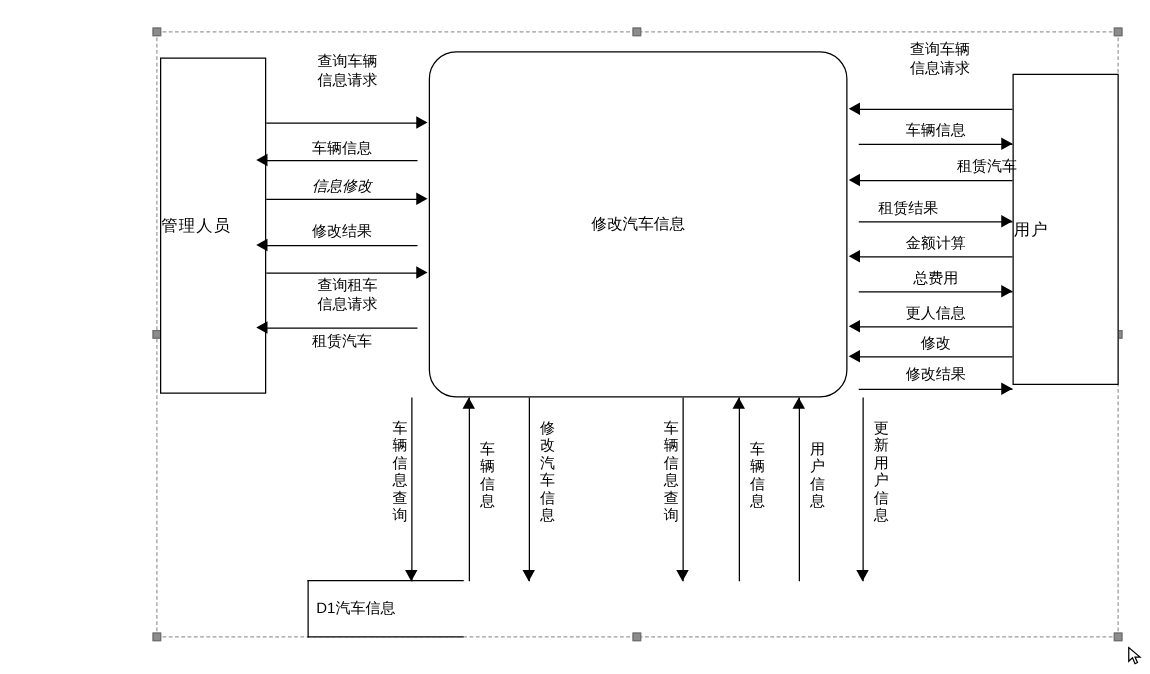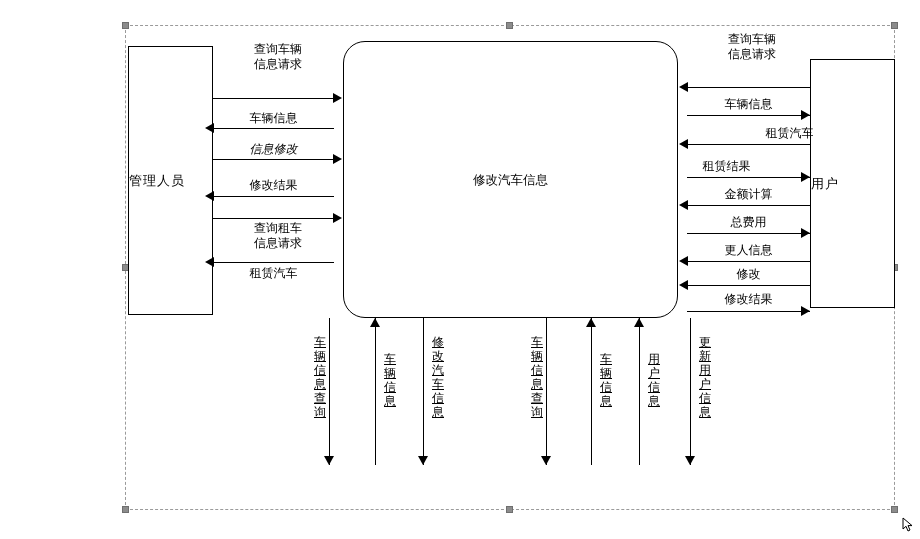--- a/index.html
+++ b/index.html
@@ -140,21 +140,20 @@
   }
   
   .vlabel {
     position: absolute;
     font-size: 12px;
     color: #000000;
     width: 14px;
     line-height: 14px;
     text-align: center;
     word-break: break-all;
-    text-decoration: underline;
   }
   .cursor {
     position: absolute;
     right: 8px;
     bottom: 8px;
     width: 10px;
     height: 14px;
     color: #333;
     font-size: 12px;
   }
@@ -179,20 +178,23 @@
   </div>
 
   <div class="process" style="left:343px; top:41px; width:335px; height:277px;">
     <div class="process-label">修改汽车信息</div>
   </div>
 
   <div class="box" style="left:810px; top:59px; width:85px; height:249px;">
     <div class="box-label">用户</div>
   </div>
 
+  <div class="store" style="left:246px; top:464px; width:125px; height:46px;">
+    <div class="store-label">D1汽车信息</div>
+  </div>
 
   <div class="hline" style="left:213px; top:98px; width:121px;"></div>
   <div class="arrow-r" style="left:333px; top:93px;"></div>
   <div class="hlabel" style="left:213px; top:42px; width:130px;">
     <span>查询车辆</span><br>
     <span>信息请求</span>
   </div>
 
   <div class="hline" style="left:213px; top:128px; width:121px;"></div>
   <div class="arrow-l" style="left:205px; top:123px;"></div>

